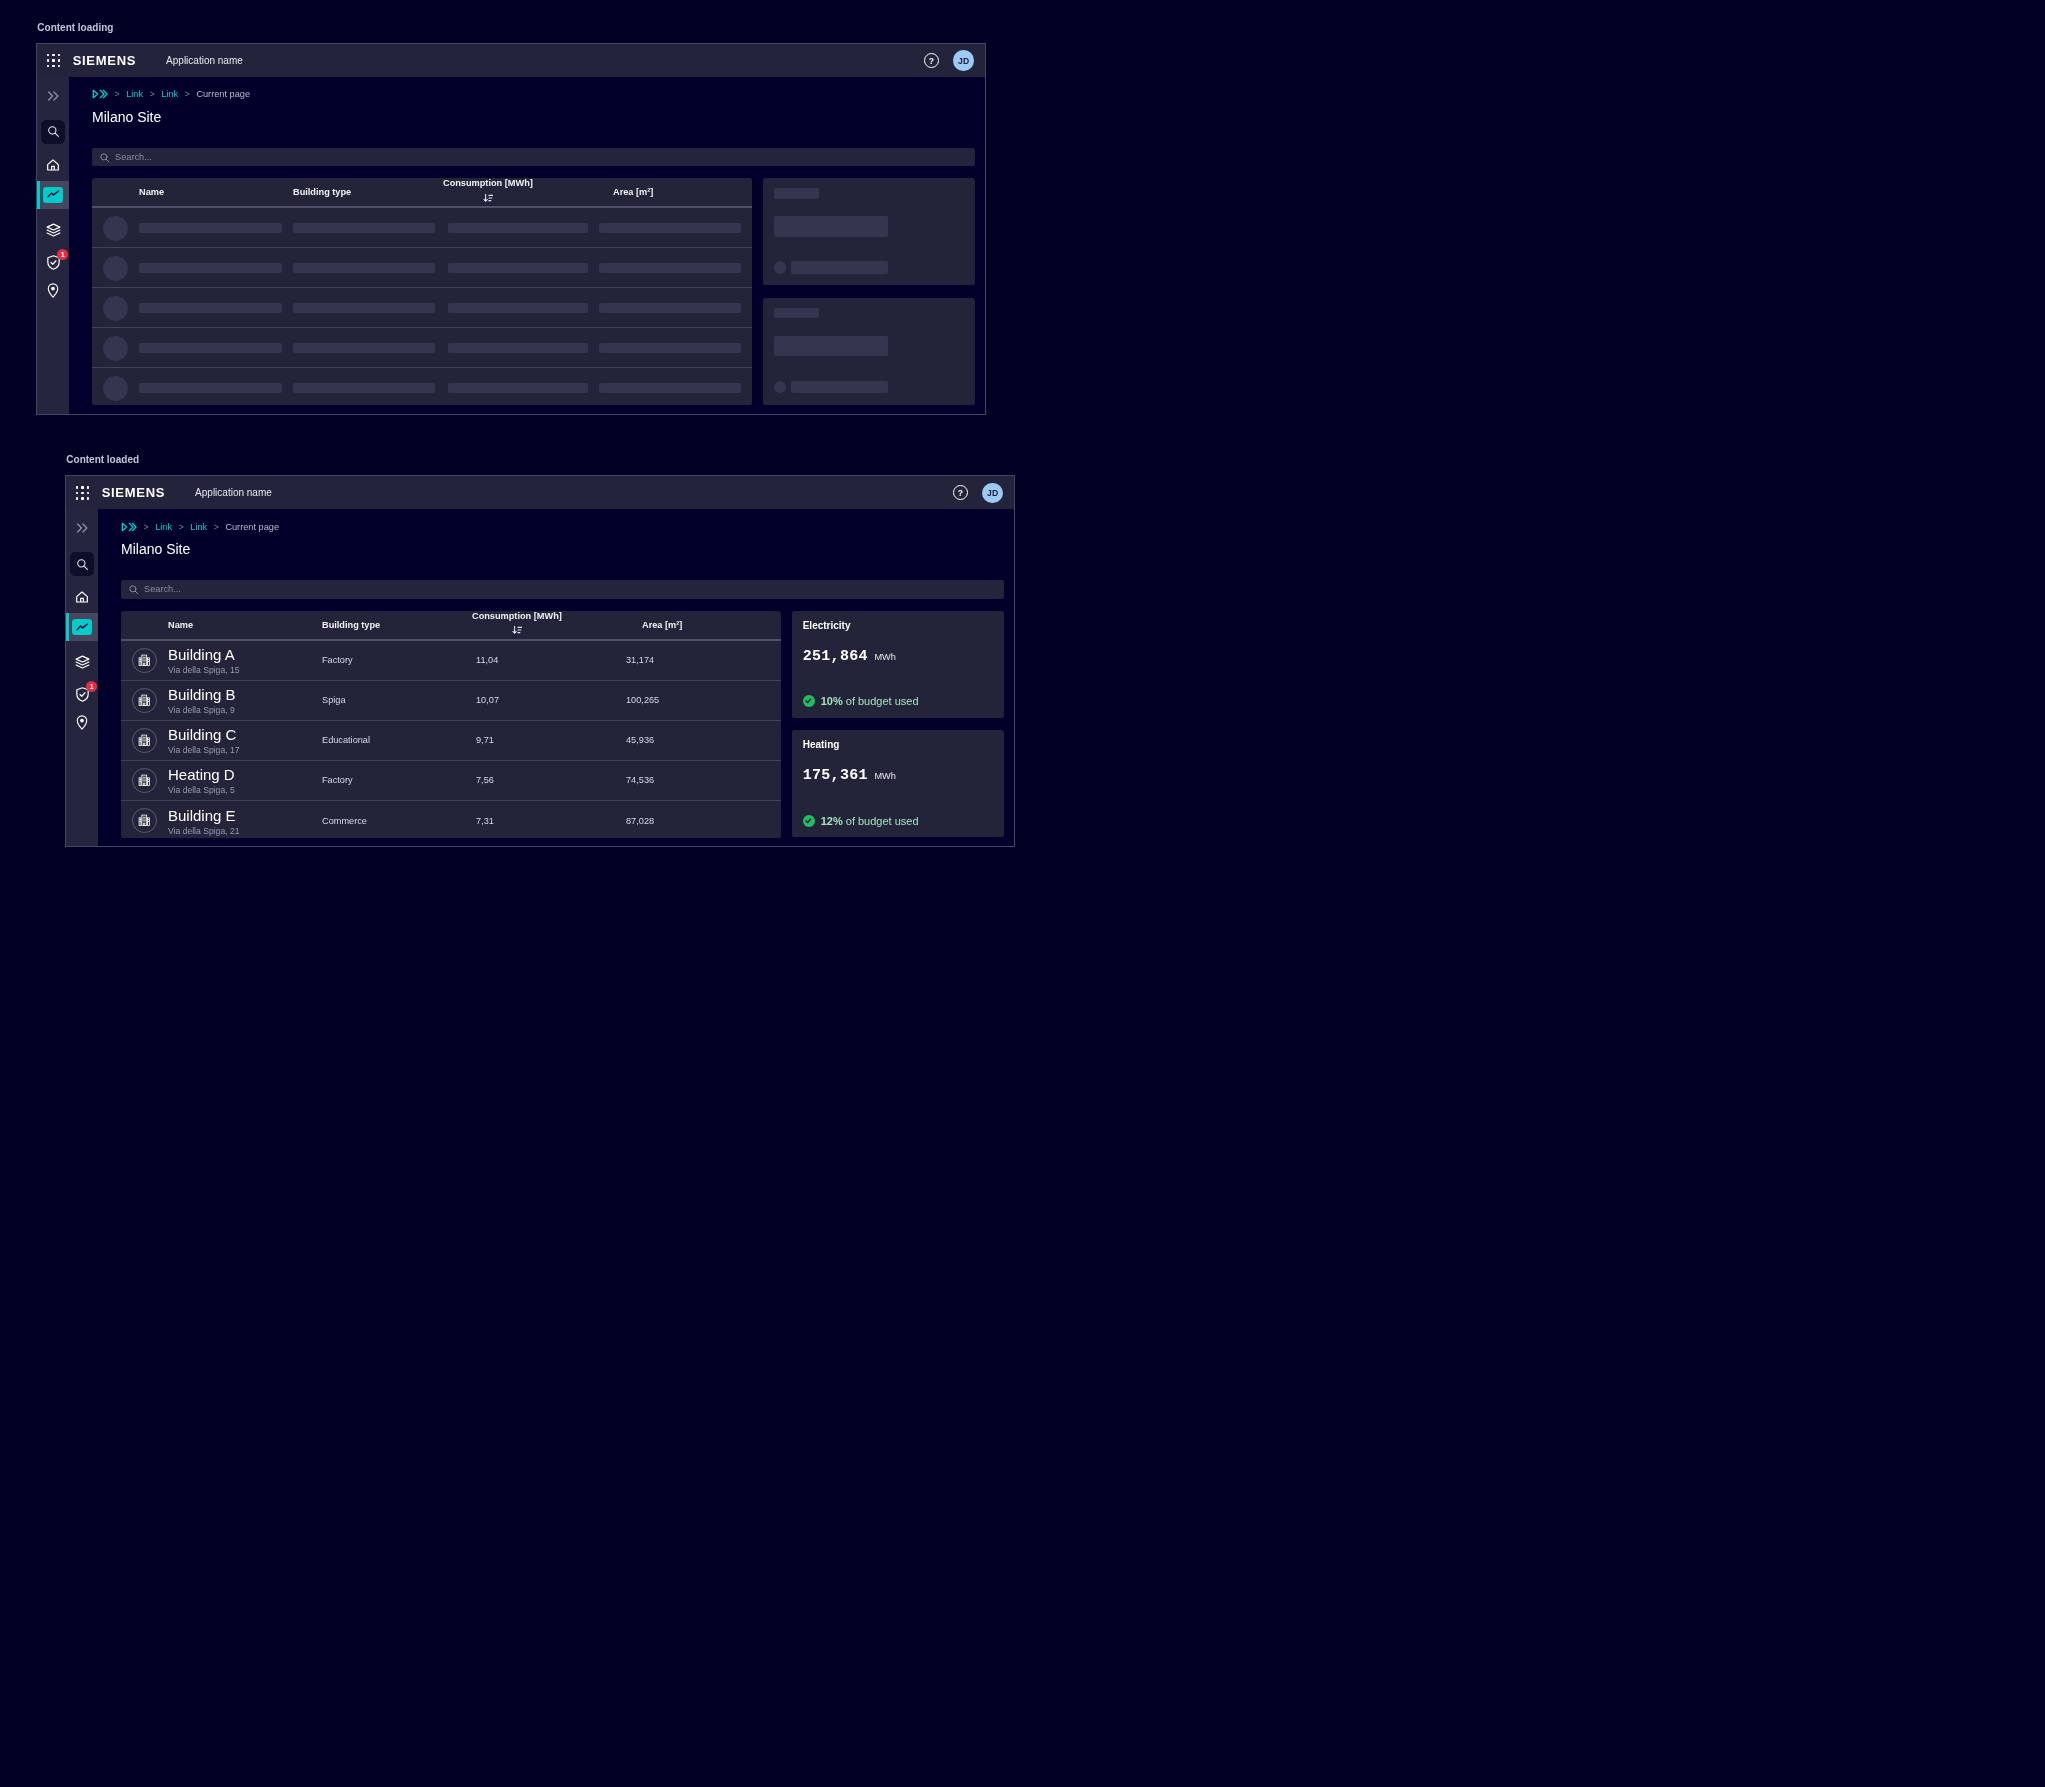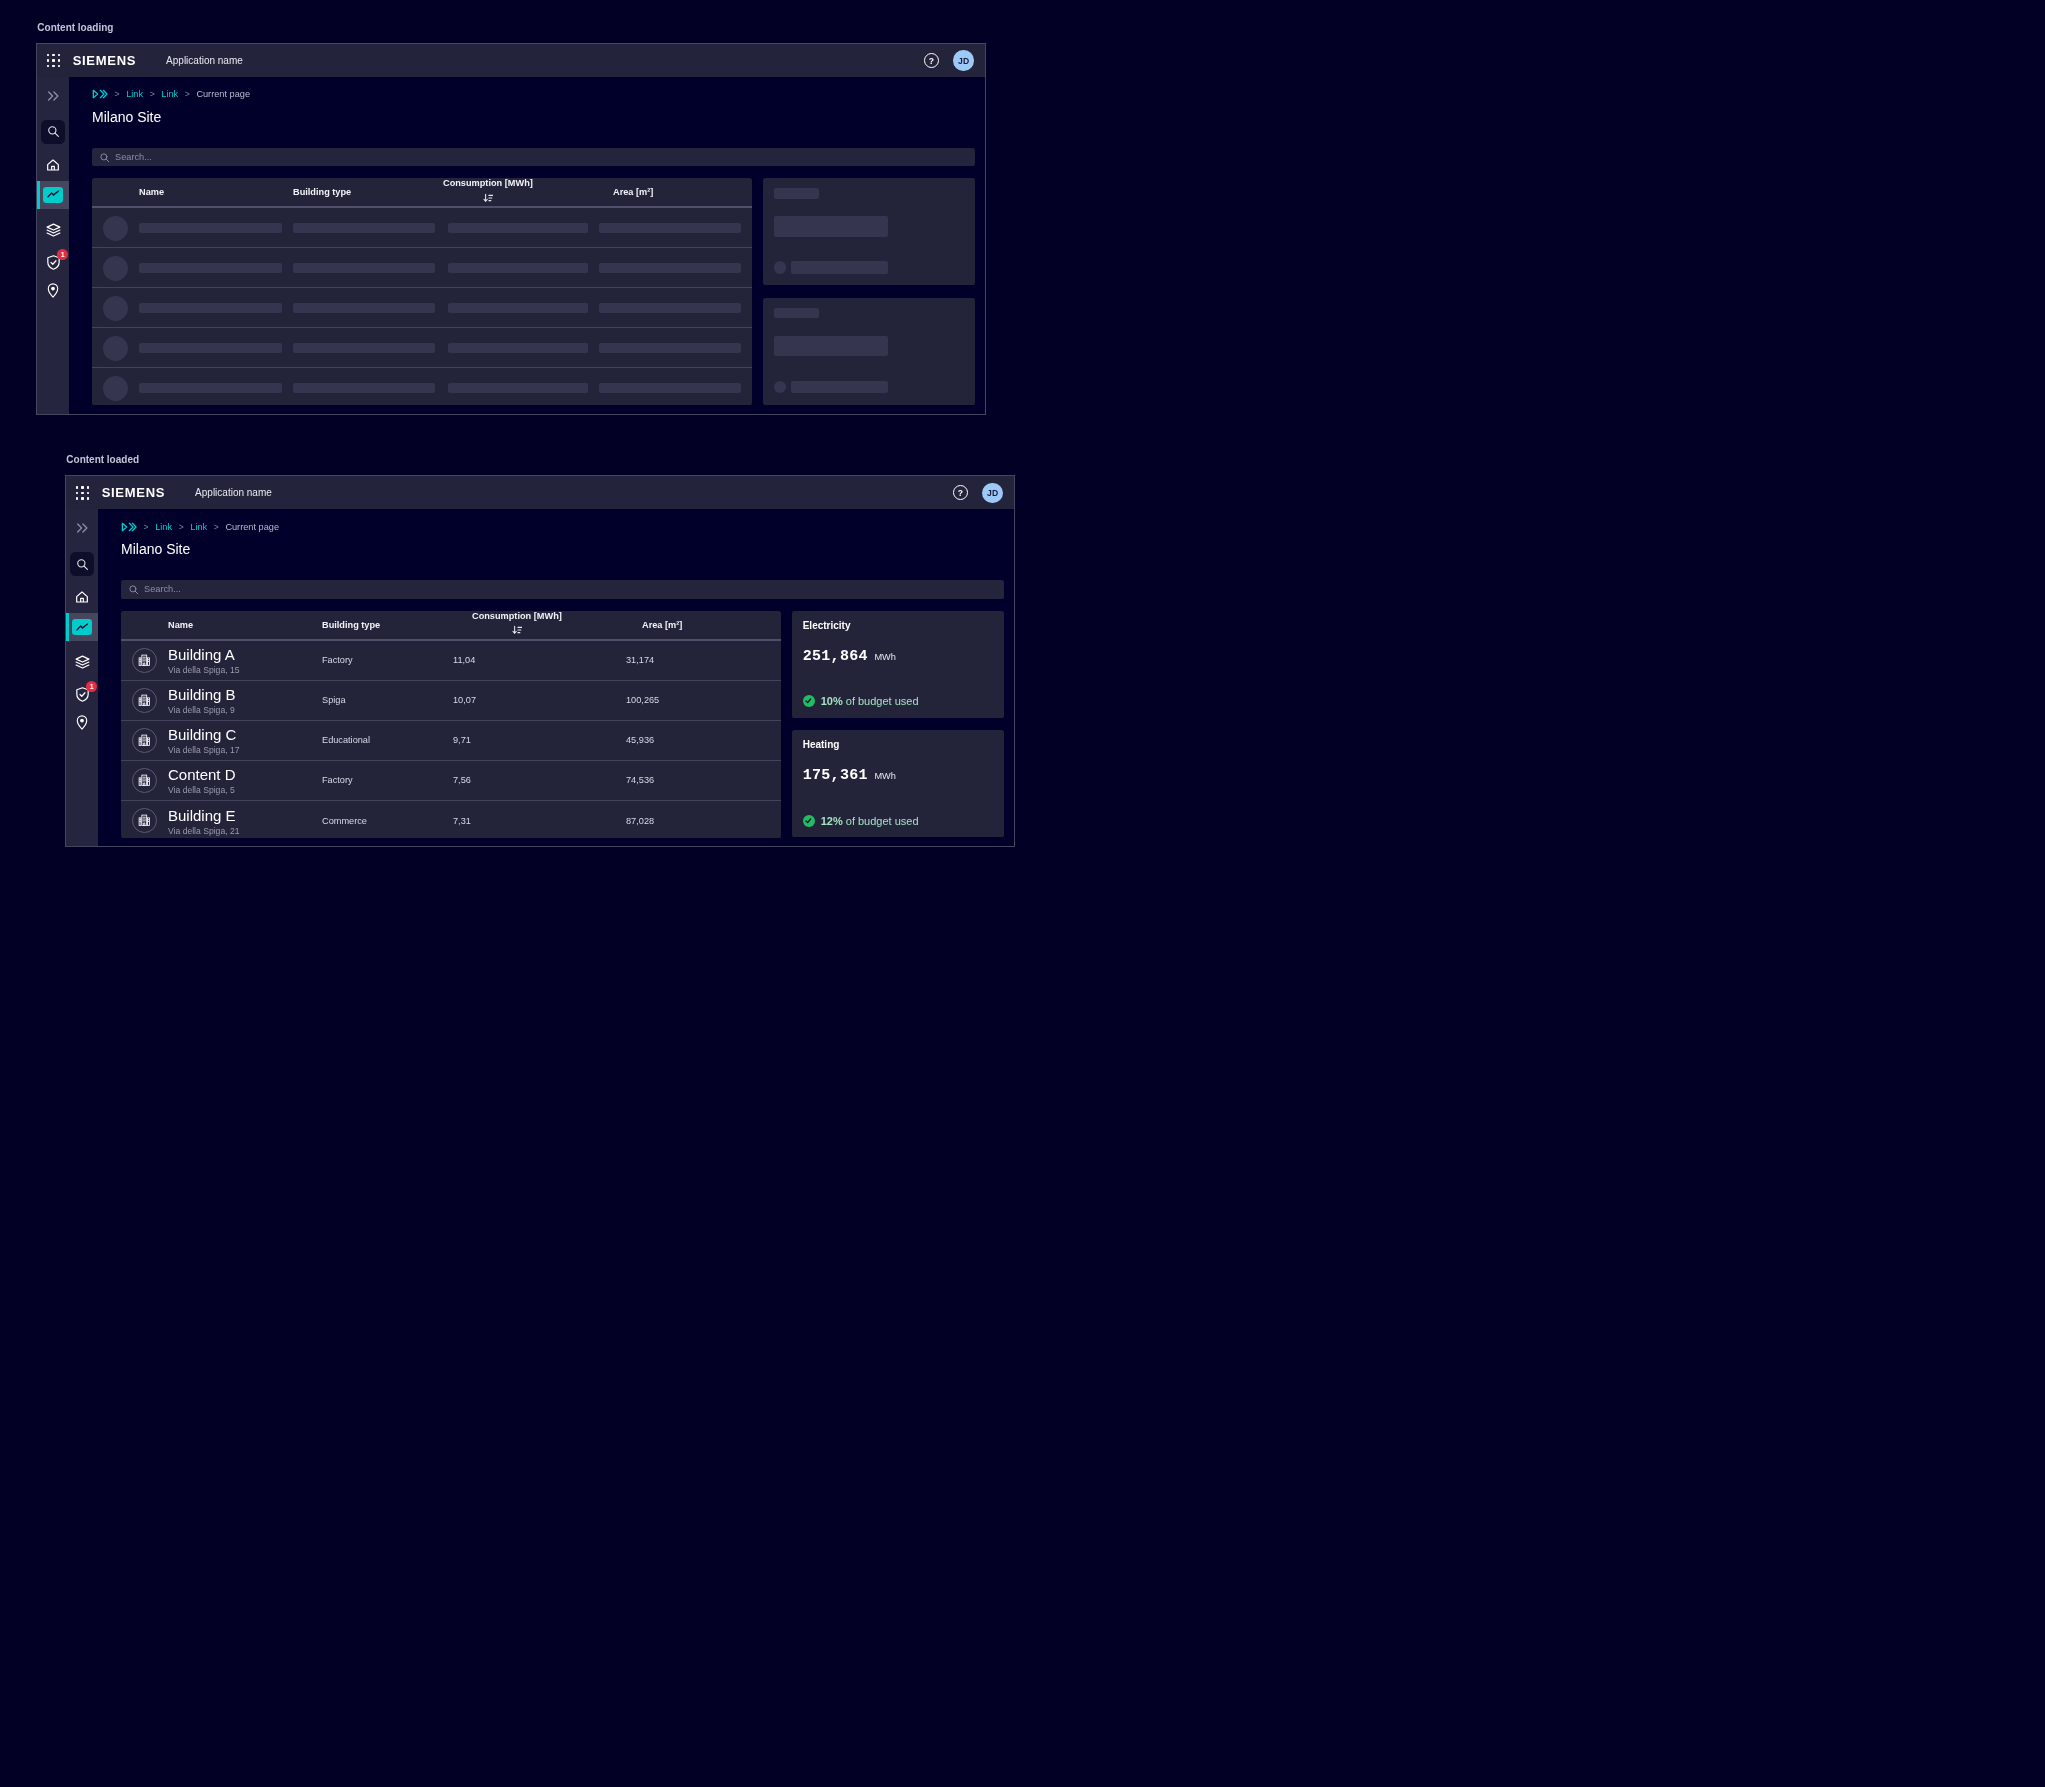--- a/index.html
+++ b/index.html
@@ -82,21 +82,21 @@
   .th-cons { left:351px; cursor:pointer;flex-direction:column; } .th-area { left:521px; }
   .trow { height:40px; position:relative; border-bottom:0.7px solid #42425c; cursor:pointer; }
   .trow:last-child { border-bottom:none; }
   .row-icon { position:absolute; left:11.2px; top:7.2px; width:25px; height:25px;
     border-radius:50%; border:1px solid #5a5a74;
     display:flex; align-items:center; justify-content:center; }
   .cell-nameblock { position:absolute; left:47px; top:50%; transform:translateY(-50%); }
   .cell-name { font-size:15px; font-weight:400; color:#fff; }
   .cell-addr { font-size:8.6px; color:#989bb0; margin-top:2px; }
   .cell { position:absolute; top:50%; transform:translateY(-50%); font-size:9.2px; color:#d8dae6; }
-  .cell-type { left:201px; } .cell-cons { left:332px; } .cell-area { left:505px; }
+  .cell-type { left:201px; } .cell-cons { left:355px; } .cell-area { left:505px; }
   
   .sk-circle { position:absolute; left:11.2px; top:7.2px; width:25px; height:25px;
     border-radius:50%; background:#35354f; }
   .sk-bar { position:absolute; top:14.5px; height:10.5px; border-radius:2px; background:#35354f; }
   .sk-b1 { left:47px; width:143px; } .sk-b2 { left:201px; width:142px; }
   .sk-b3 { left:356px; width:140px; } .sk-b4 { left:507px; width:142px; }
   
   .cards-col { width:212px; display:flex; flex-direction:column; gap:12.5px; }
   .card { height:107px; background:#23233a; border-radius:2.6px; padding:9.2px 11.2px 10.5px 11.2px;
     display:flex; flex-direction:column; }
@@ -529,21 +529,21 @@
                       <rect x="8" y="3.5" width="8" height="17"></rect>
                       <path d="M10 7 H14 M10 10 H14 M10 13 H14"></path>
                       <path d="M11 20.5 V16.5 H13 V20.5"></path>
                       <rect x="3.5" y="8" width="3" height="12.5"></rect>
                       <rect x="17.5" y="8" width="3" height="12.5"></rect>
                       <path d="M4.5 11 H6 M4.5 14 H6 M18 11 H19.5 M18 14 H19.5"></path>
                     </g>
                   </svg>
               </div>
               <div class="cell-nameblock">
-                <div class="cell-name">Content D</div>
+                <div class="cell-name">Heating D</div>
                 <div class="cell-addr">Via della Spiga, 5</div>
               </div>
               <div class="cell cell-type">Factory</div>
               <div class="cell cell-cons">7,56</div>
               <div class="cell cell-area">74,536</div>
             </div>
 
             <div class="trow">
               <div class="row-icon">
                 <svg width="14.5" height="14.5" viewBox="0 0 24 24">

